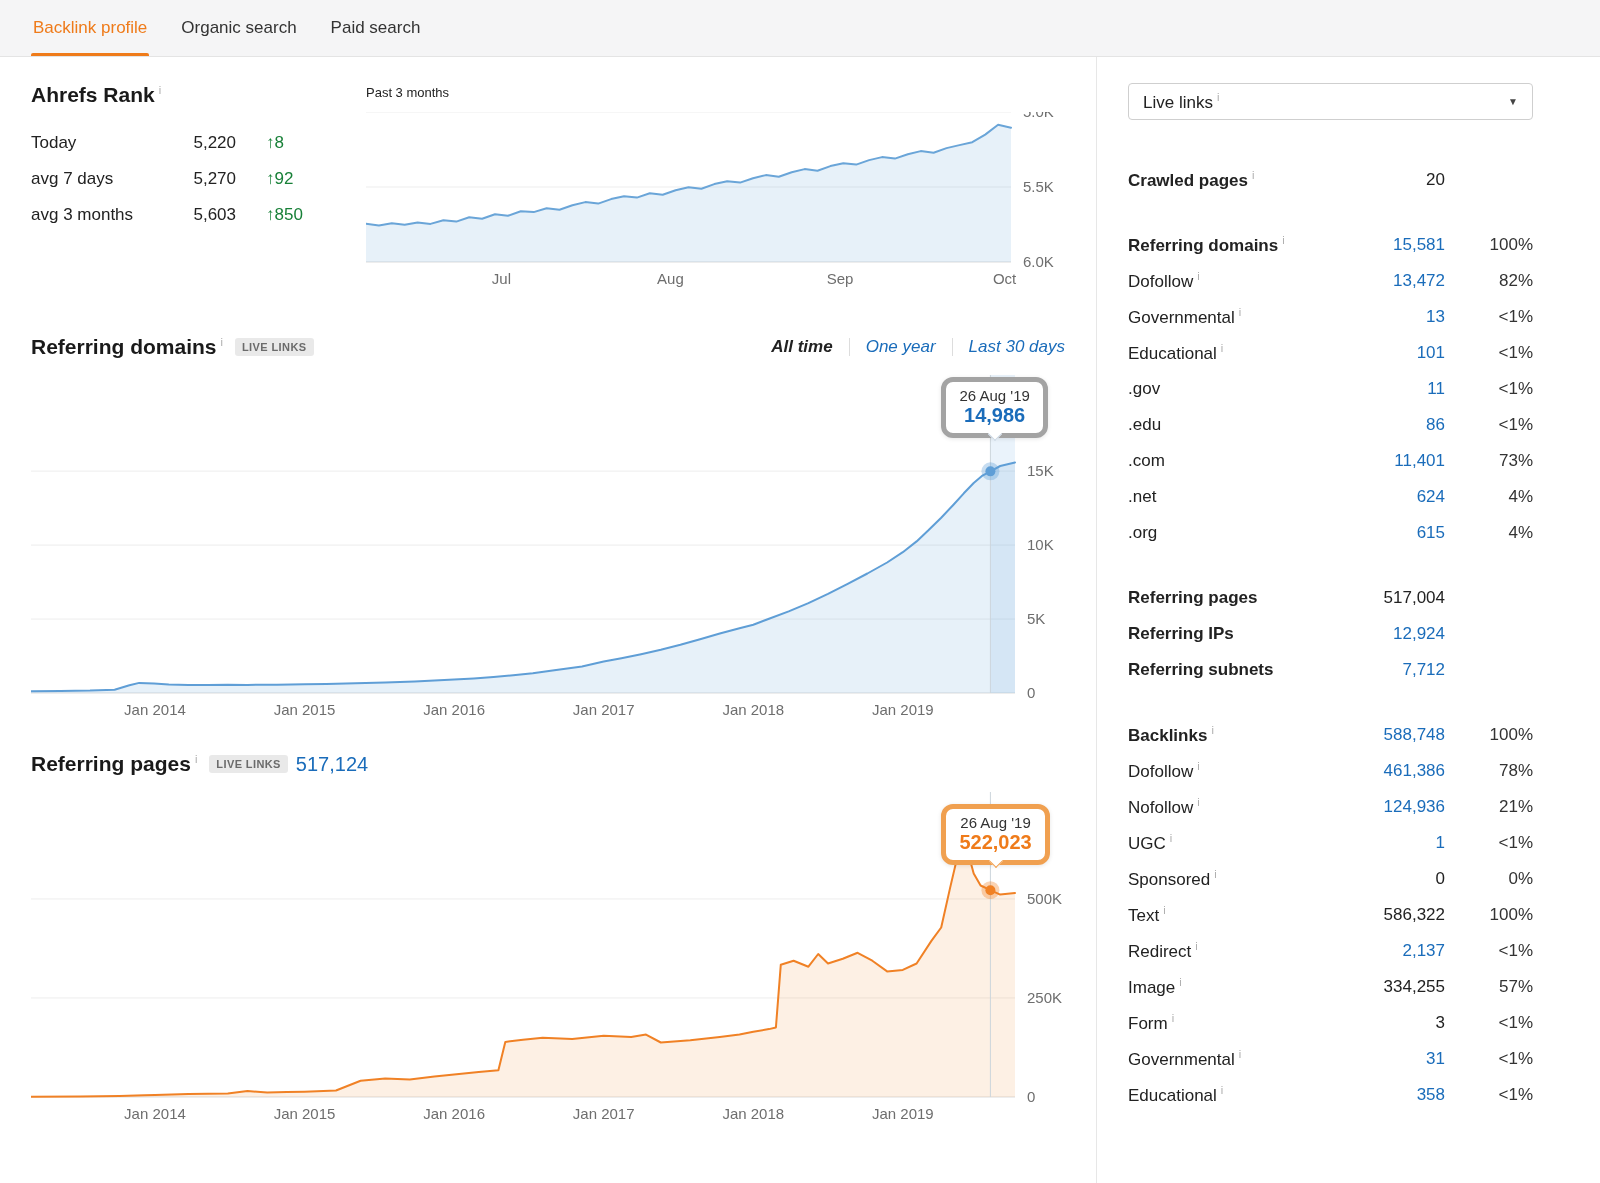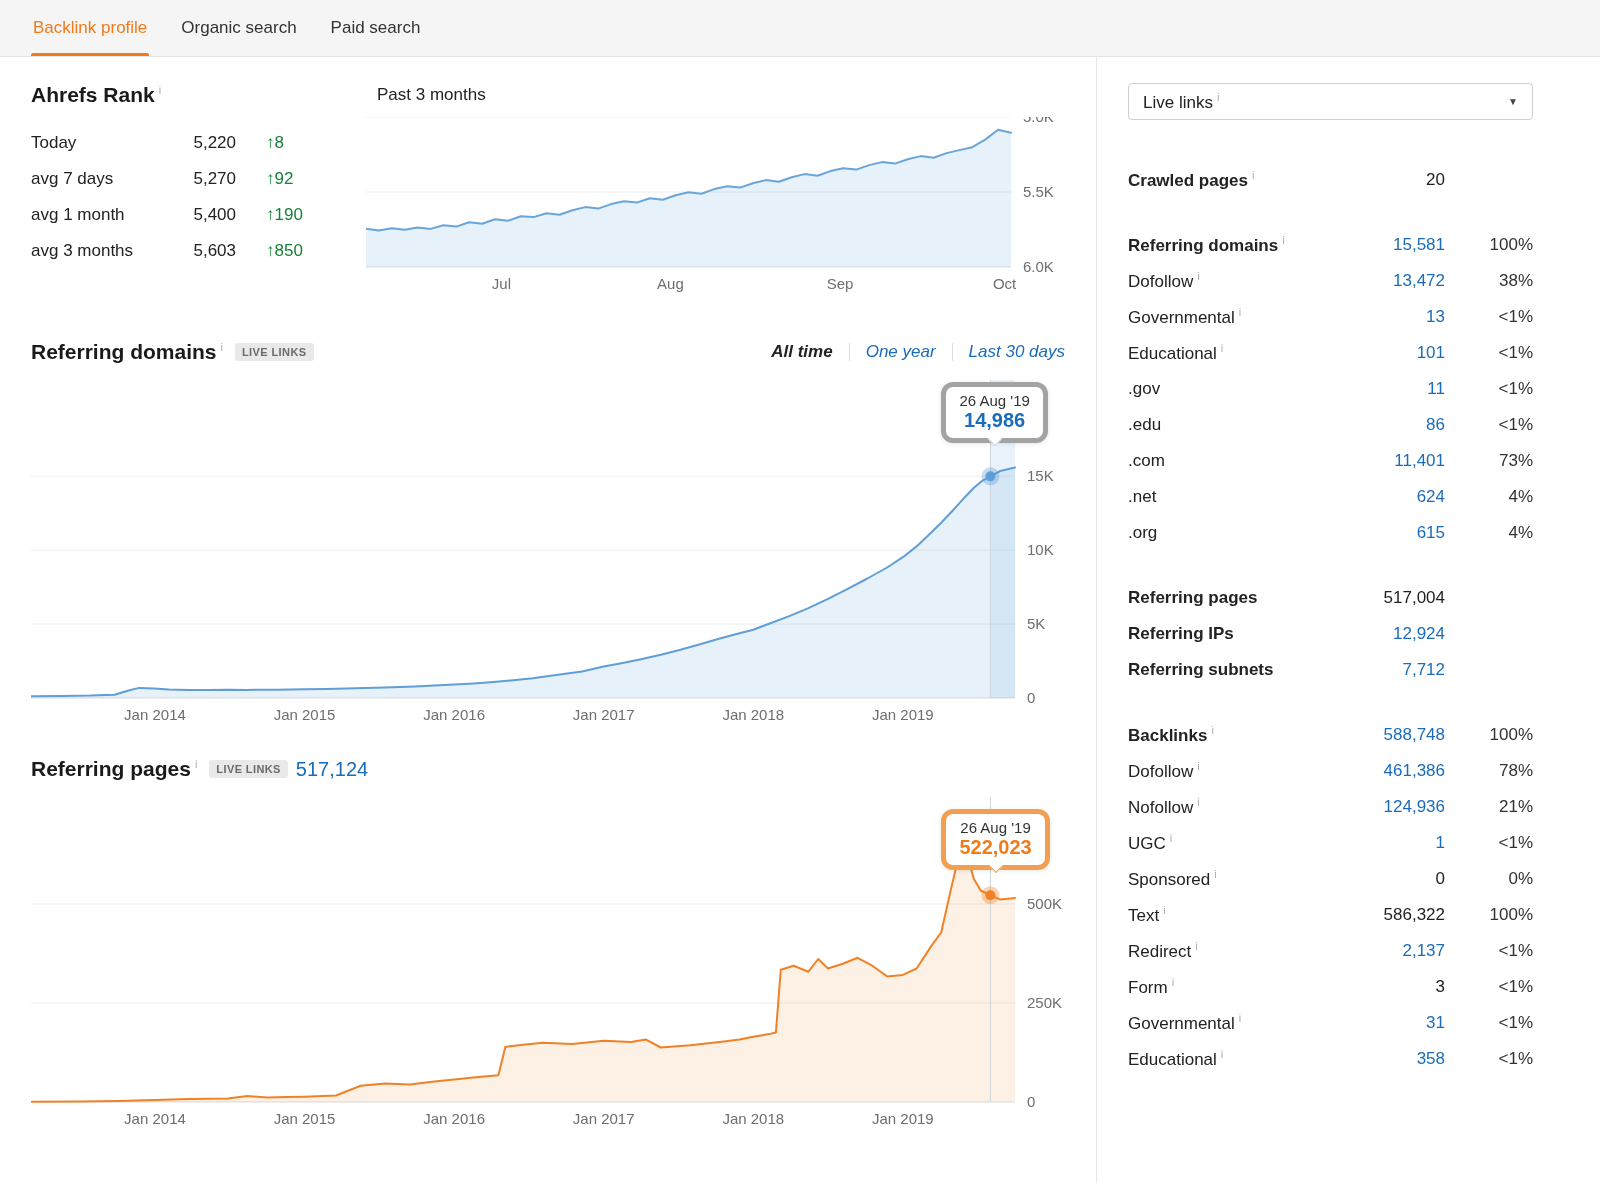--- a/index.html
+++ b/index.html
@@ -31,21 +31,21 @@
            padding:3px 7px; border-radius:3px; margin-left:12px; letter-spacing:.4px; }
   
   .rank-section { display:flex; margin-bottom:38px; }
   .rank-left { width:335px; }
   .rank-rows { margin-top:18px; }
   .rank-row { display:flex; height:36px; align-items:center; font-size:17px; }
   .rank-label { width:130px; }
   .rank-value { width:75px; text-align:right; }
   .rank-change { padding-left:30px; color:#188038; }
   .rank-right { flex:1; }
-  .chart-title { font-size:17px; margin:2px 0 12px 11px; }
+  .chart-title { font-size:13px; margin:2px 0 12px 0; }
   
   .section-head { display:flex; align-items:center; margin:0 0 16px 0; }
   .filters { margin-left:auto; display:flex; align-items:center; font-size:17px;font-style:italic; }
   .filter { color:#1a6cba; cursor:pointer; }
   .filter.active { color:#222; cursor:default; font-weight:bold; }
   .filter-sep { width:1px; height:18px; background:#ddd; margin:0 16px; }
   .head-value { color:#1a6cba; font-size:20px; margin-left:8px; cursor:pointer; }
   .chart-section { margin-bottom:24px; }
   .chart-wrap { position:relative; }
   svg text { font-family:"Liberation Sans", sans-serif; font-size:15px; fill:#6e6e6e; }
@@ -95,25 +95,20 @@
         <div class="rank-rows" id="rank-rows">
             <div class="rank-row">
               <span class="rank-label">Today</span>
               <span class="rank-value">5,220</span>
               <span class="rank-change">↑8</span>
             </div>
             <div class="rank-row">
               <span class="rank-label">avg 7 days</span>
               <span class="rank-value">5,270</span>
               <span class="rank-change">↑92</span>
-            </div>
-            <div class="rank-row">
-              <span class="rank-label">avg 1 month</span>
-              <span class="rank-value">5,400</span>
-              <span class="rank-change">↑190</span>
             </div>
             <div class="rank-row">
               <span class="rank-label">avg 3 months</span>
               <span class="rank-value">5,603</span>
               <span class="rank-change">↑850</span>
             </div>
           </div>
       </div>
       <div class="rank-right">
         <div class="chart-title">Past 3 months</div>
@@ -224,21 +219,21 @@
         </div>
         <div class="side-section">
           <div class="side-row">
             <span class="side-label bold"><span>Referring domains</span><sup class="info-i">i</sup></span>
             <span class="side-value link">15,581</span>
             <span class="side-pct">100%</span>
           </div>
           <div class="side-row">
             <span class="side-label"><span>Dofollow</span><sup class="info-i">i</sup></span>
             <span class="side-value link">13,472</span>
-            <span class="side-pct">38%</span>
+            <span class="side-pct">82%</span>
           </div>
           <div class="side-row">
             <span class="side-label"><span>Governmental</span><sup class="info-i">i</sup></span>
             <span class="side-value link">13</span>
             <span class="side-pct">&lt;1%</span>
           </div>
           <div class="side-row">
             <span class="side-label"><span>Educational</span><sup class="info-i">i</sup></span>
             <span class="side-value link">101</span>
             <span class="side-pct">&lt;1%</span>
@@ -316,20 +311,25 @@
             <span class="side-label"><span>Text</span><sup class="info-i">i</sup></span>
             <span class="side-value">586,322</span>
             <span class="side-pct">100%</span>
           </div>
           <div class="side-row">
             <span class="side-label"><span>Redirect</span><sup class="info-i">i</sup></span>
             <span class="side-value link">2,137</span>
             <span class="side-pct">&lt;1%</span>
           </div>
           <div class="side-row">
+            <span class="side-label"><span>Image</span><sup class="info-i">i</sup></span>
+            <span class="side-value">334,255</span>
+            <span class="side-pct">57%</span>
+          </div>
+          <div class="side-row">
             <span class="side-label"><span>Form</span><sup class="info-i">i</sup></span>
             <span class="side-value">3</span>
             <span class="side-pct">&lt;1%</span>
           </div>
           <div class="side-row">
             <span class="side-label"><span>Governmental</span><sup class="info-i">i</sup></span>
             <span class="side-value link">31</span>
             <span class="side-pct">&lt;1%</span>
           </div>
           <div class="side-row">

